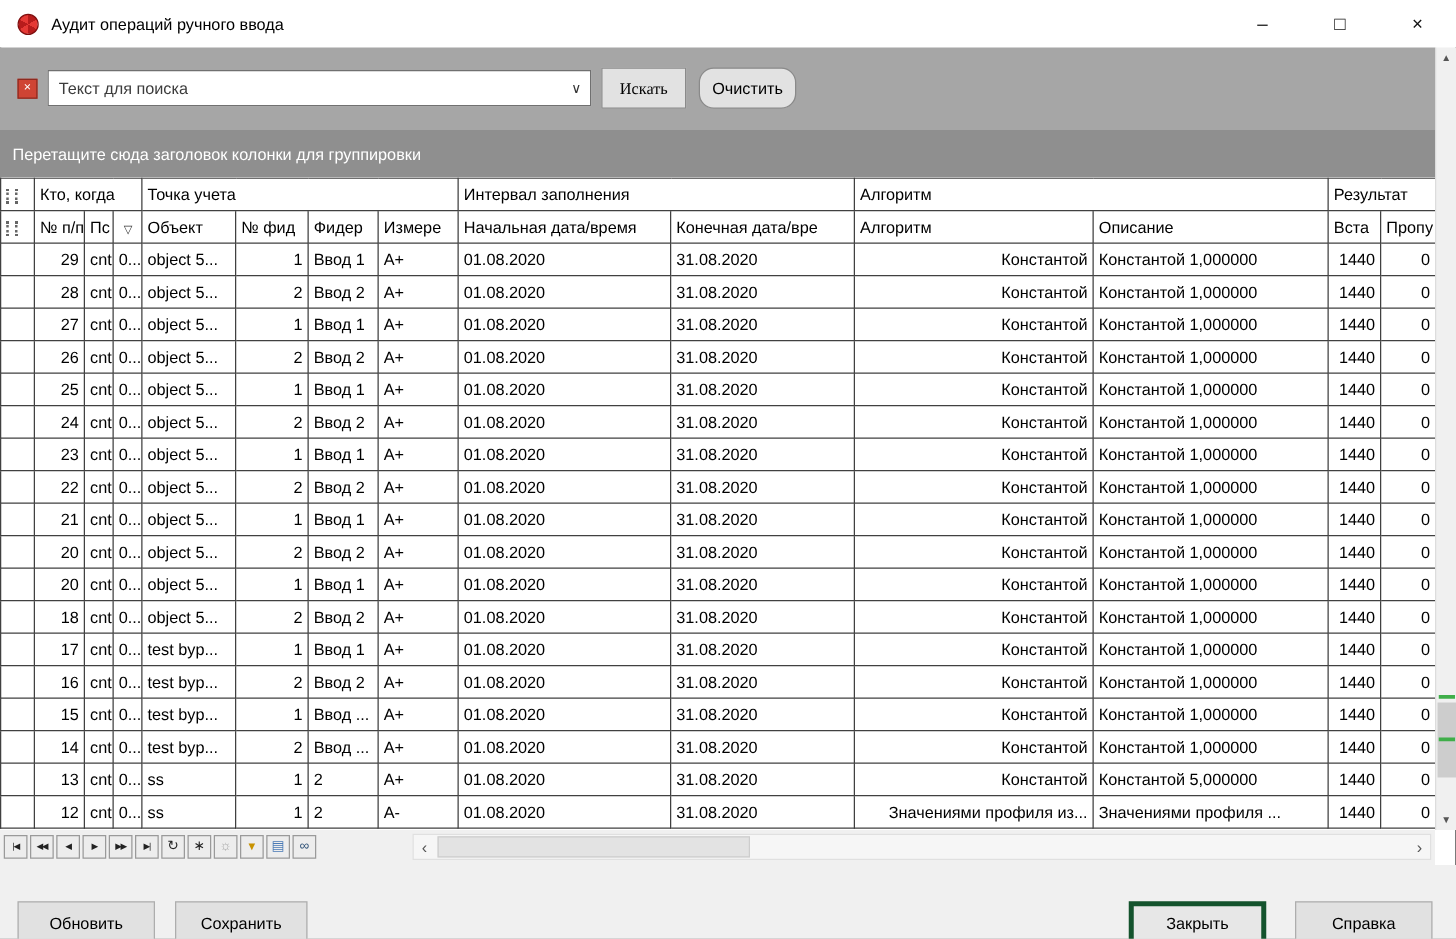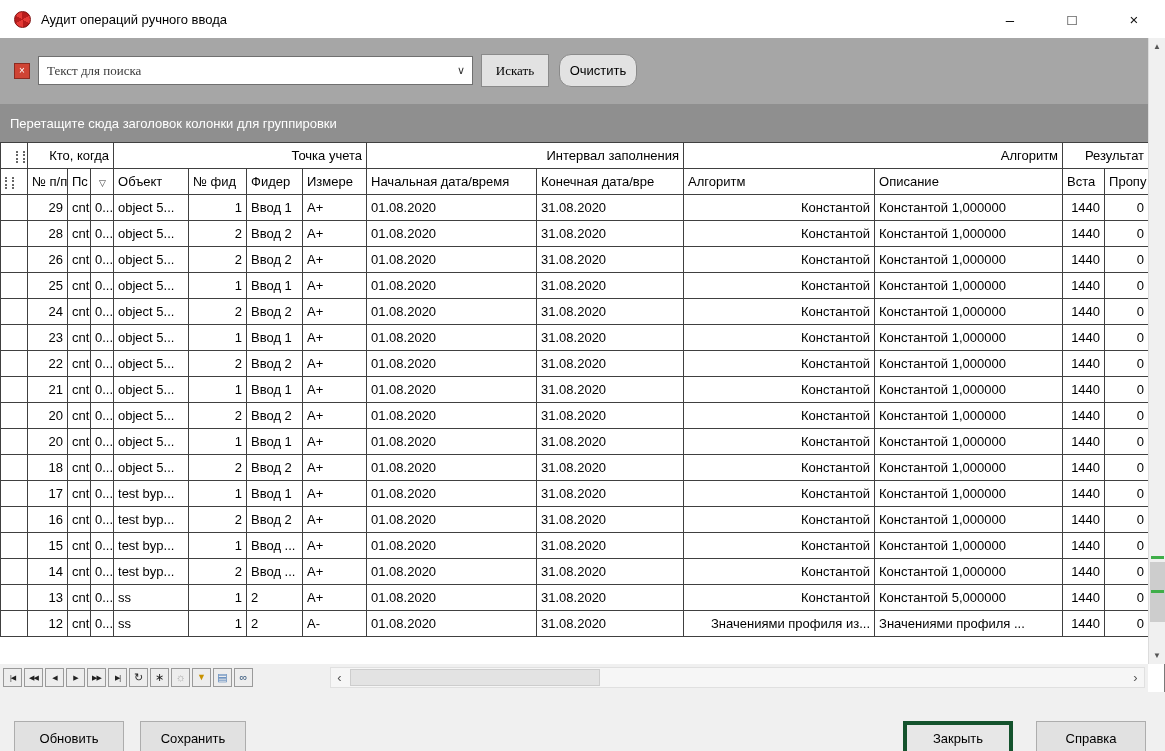--- a/index.html
+++ b/index.html
@@ -13,35 +13,35 @@
     background: conic-gradient(#b71c1c 0 60deg,#e53935 60deg 120deg,#b71c1c 120deg 180deg,#e53935 180deg 240deg,#b71c1c 240deg 300deg,#e53935 300deg 360deg);
     border:1px solid #7f0e0e; }
   .title { font-size:13px; color:#000; }
   .win-controls { position:absolute; right:0; top:0; height:38px; display:flex; }
   .win-btn { width:62px; height:38px; display:flex; align-items:center; justify-content:center; font-size:15px; color:#111; cursor:default; }
 
   
   .toolbar { position:absolute; top:38px; left:0; width:1148px; height:66px; background:#a6a6a6; }
   .xbtn { position:absolute; left:14px; top:25px; width:16px; height:16px; background:#cf4434; color:#fff; font-size:10px; line-height:14px; text-align:center; border:1px solid #8c2b20; }
   .combo { position:absolute; left:38px; top:18px; width:435px; height:29px; background:#fff; border:1px solid #707070; display:flex; align-items:center; }
-  .combo input { flex:1; border:none; outline:none; padding:0 8px; font-size:13px; font-family:Liberation Serif, serif; background:transparent; color:#000; }
+  .combo input { flex:1; border:none; outline:none; padding:0 8px; font-size:13px; font-family:Liberation Sans, sans-serif; background:transparent; color:#000; }
   .combo input::placeholder { color:#3c3c3c; opacity:1; }
   .combo-arrow { width:22px; text-align:center; color:#333; font-size:11px; }
   .tb-btn { position:absolute; top:16px; height:33px; background:#e2e2e2; border:1px solid #8a8a8a; font-size:13px; font-family:inherit; color:#000; }
   .tb-btn.search { left:481px; width:68px;font-family:Liberation Serif, serif; }
   .tb-btn.clear  { left:559px; width:78px;border-radius:12px; }
 
   
   .groupband { position:absolute; top:104px; left:0; width:1148px; height:38px; background:#8f8f8f; color:#fff; font-size:13px; display:flex; align-items:center; padding-left:10px; }
 
   
   .grid-wrap { position:absolute; top:142px; left:0; width:1148px; height:522px; overflow:hidden; background:#fff; }
   table { border-collapse:collapse; table-layout:fixed; width:1148px; font-size:13px; color:#000; }
   th, td { border:1px solid #404040; padding:0 4px; height:26px; overflow:hidden; white-space:nowrap; font-weight:400; text-align:left; }
-  .group-row th { text-align:right; height:26px; }
+  .group-row th { text-align:left; height:26px; }
   .head-row th { height:26px; }
   td.r { text-align:right; }
   .ind { padding:0 2px; }
   .corner-icon { display:inline-block; width:9px; height:12px; border-left:2px dotted #666; border-right:2px dotted #666; margin-left:2px; vertical-align:middle; }
   .sort-icon { font-size:9px; color:#333; margin-left:4px; }
 
   
   .navigator { position:absolute; top:664px; left:0; width:1148px; height:28px; background:#f0f0f0; }
   .nav-buttons { position:absolute; left:3px; top:4px; display:flex; gap:2px; }
   .nav-buttons button { width:19px; height:19px; border:1px solid #9a9a9a; background:#ededed; font-family:inherit; font-size:11px; line-height:1; display:flex; align-items:center; justify-content:center; color:#222; padding:0; }
@@ -168,20 +168,36 @@
             <td data-name="grid-cell" class="">A+</td>
             <td data-name="grid-cell" class="">01.08.2020</td>
             <td data-name="grid-cell" class="">31.08.2020</td>
             <td data-name="grid-cell" class="r">Константой</td>
             <td data-name="grid-cell" class="">Константой 1,000000</td>
             <td data-name="grid-cell" class="r">1440</td>
             <td data-name="grid-cell" class="r">0</td>
           </tr>
           <tr data-name="table-row">
             <td class="ind" data-name="row-indicator"></td>
+            <td data-name="grid-cell" class="r">27</td>
+            <td data-name="grid-cell" class="">cnt</td>
+            <td data-name="grid-cell" class="">0...</td>
+            <td data-name="grid-cell" class="">object 5...</td>
+            <td data-name="grid-cell" class="r">1</td>
+            <td data-name="grid-cell" class="">Ввод 1</td>
+            <td data-name="grid-cell" class="">A+</td>
+            <td data-name="grid-cell" class="">01.08.2020</td>
+            <td data-name="grid-cell" class="">31.08.2020</td>
+            <td data-name="grid-cell" class="r">Константой</td>
+            <td data-name="grid-cell" class="">Константой 1,000000</td>
+            <td data-name="grid-cell" class="r">1440</td>
+            <td data-name="grid-cell" class="r">0</td>
+          </tr>
+          <tr data-name="table-row">
+            <td class="ind" data-name="row-indicator"></td>
             <td data-name="grid-cell" class="r">26</td>
             <td data-name="grid-cell" class="">cnt</td>
             <td data-name="grid-cell" class="">0...</td>
             <td data-name="grid-cell" class="">object 5...</td>
             <td data-name="grid-cell" class="r">2</td>
             <td data-name="grid-cell" class="">Ввод 2</td>
             <td data-name="grid-cell" class="">A+</td>
             <td data-name="grid-cell" class="">01.08.2020</td>
             <td data-name="grid-cell" class="">31.08.2020</td>
             <td data-name="grid-cell" class="r">Константой</td>

